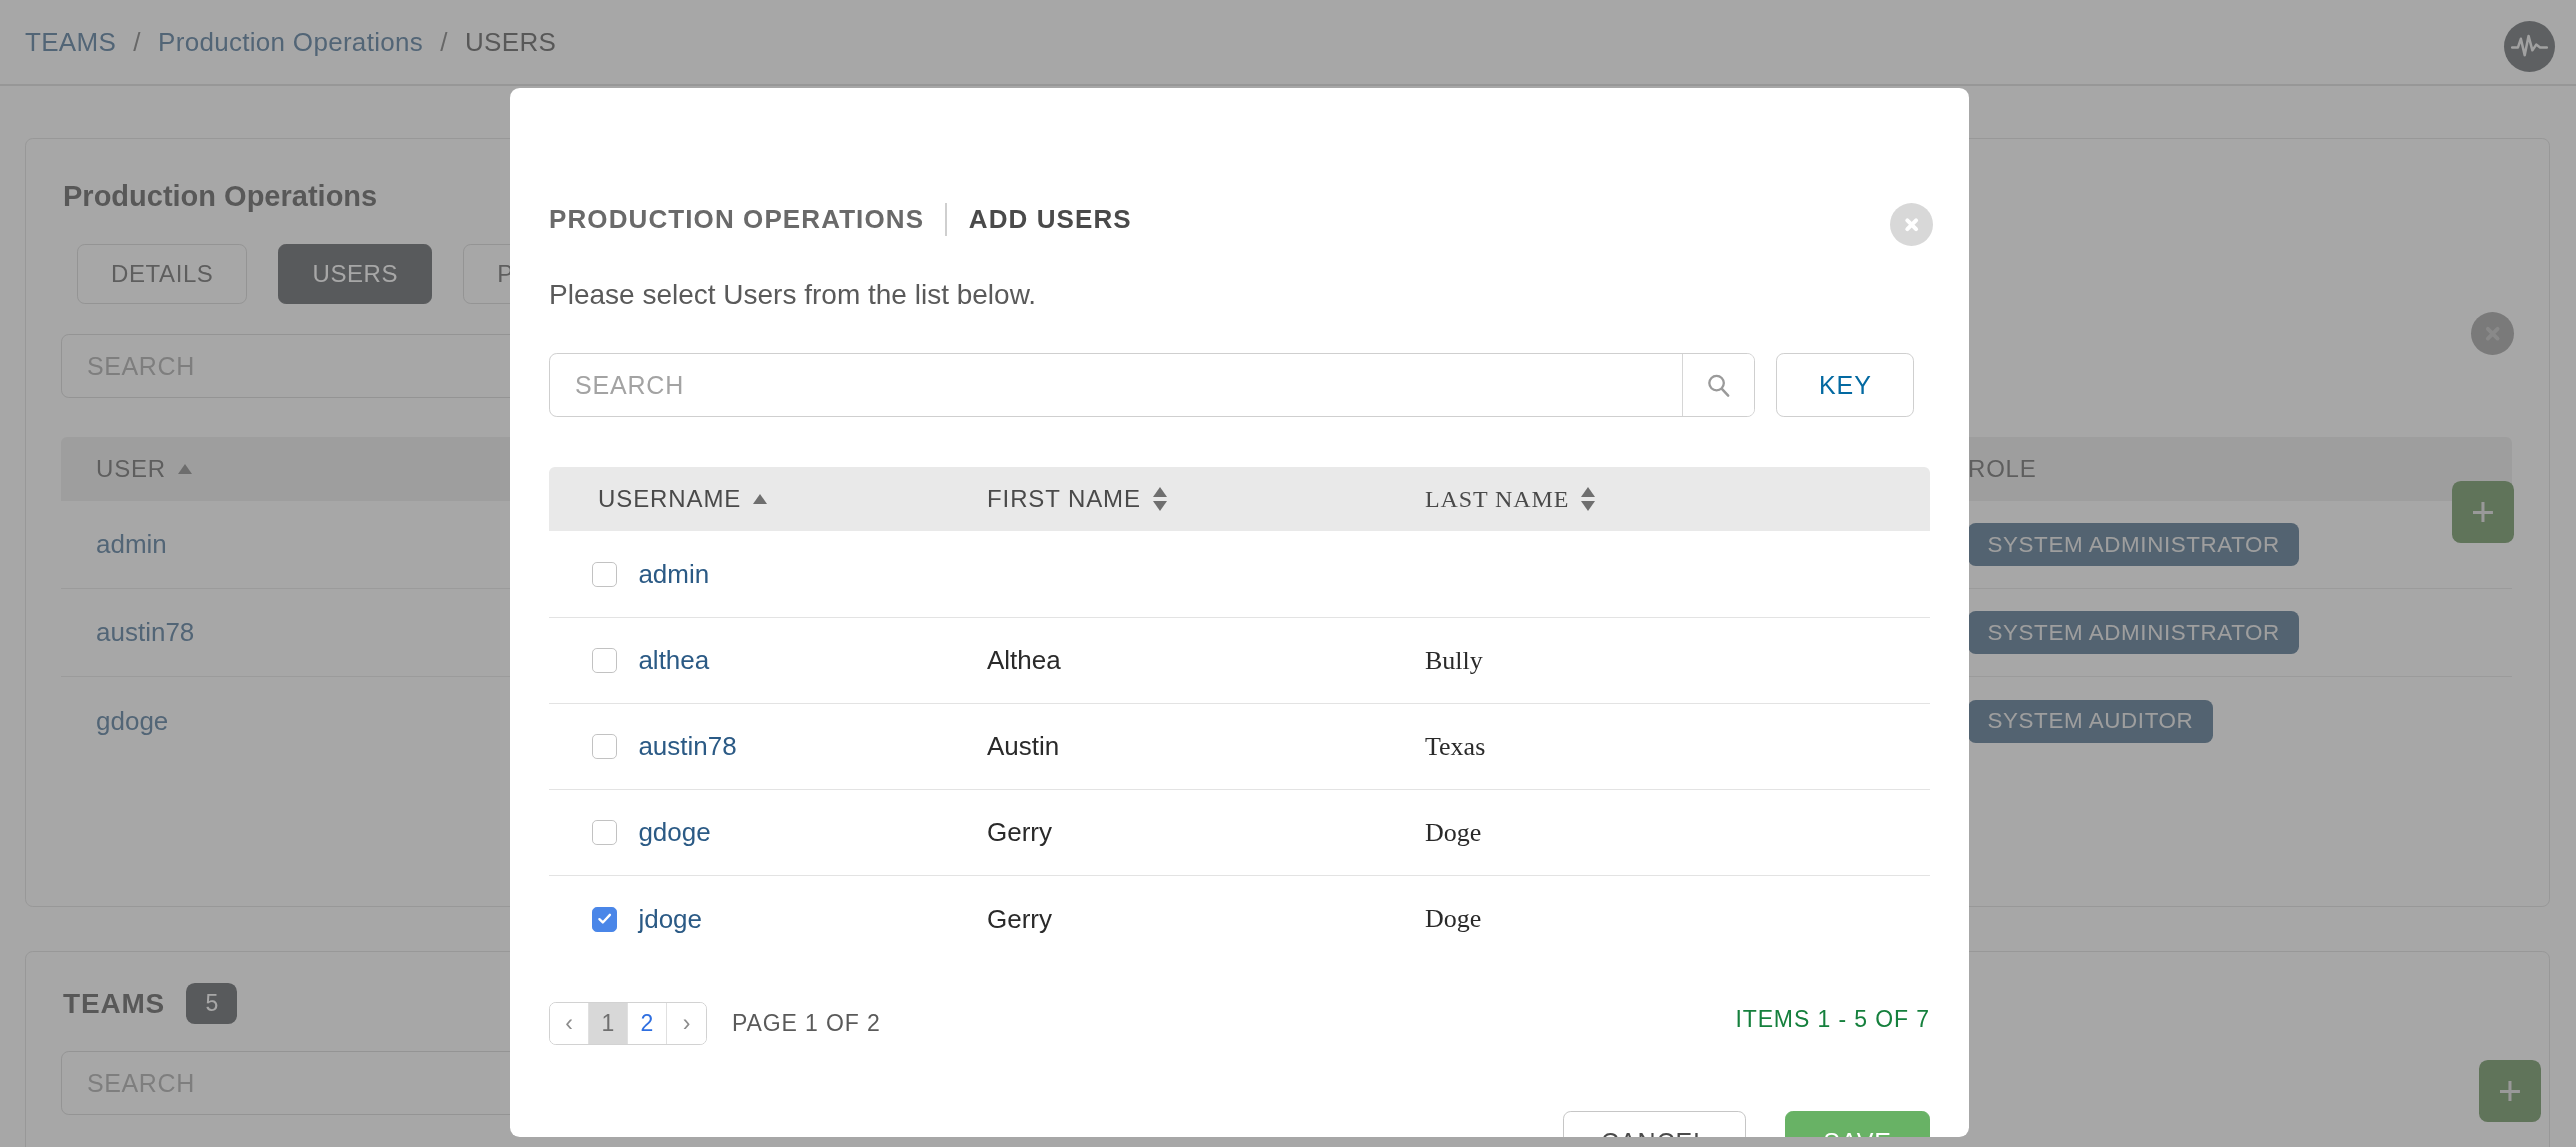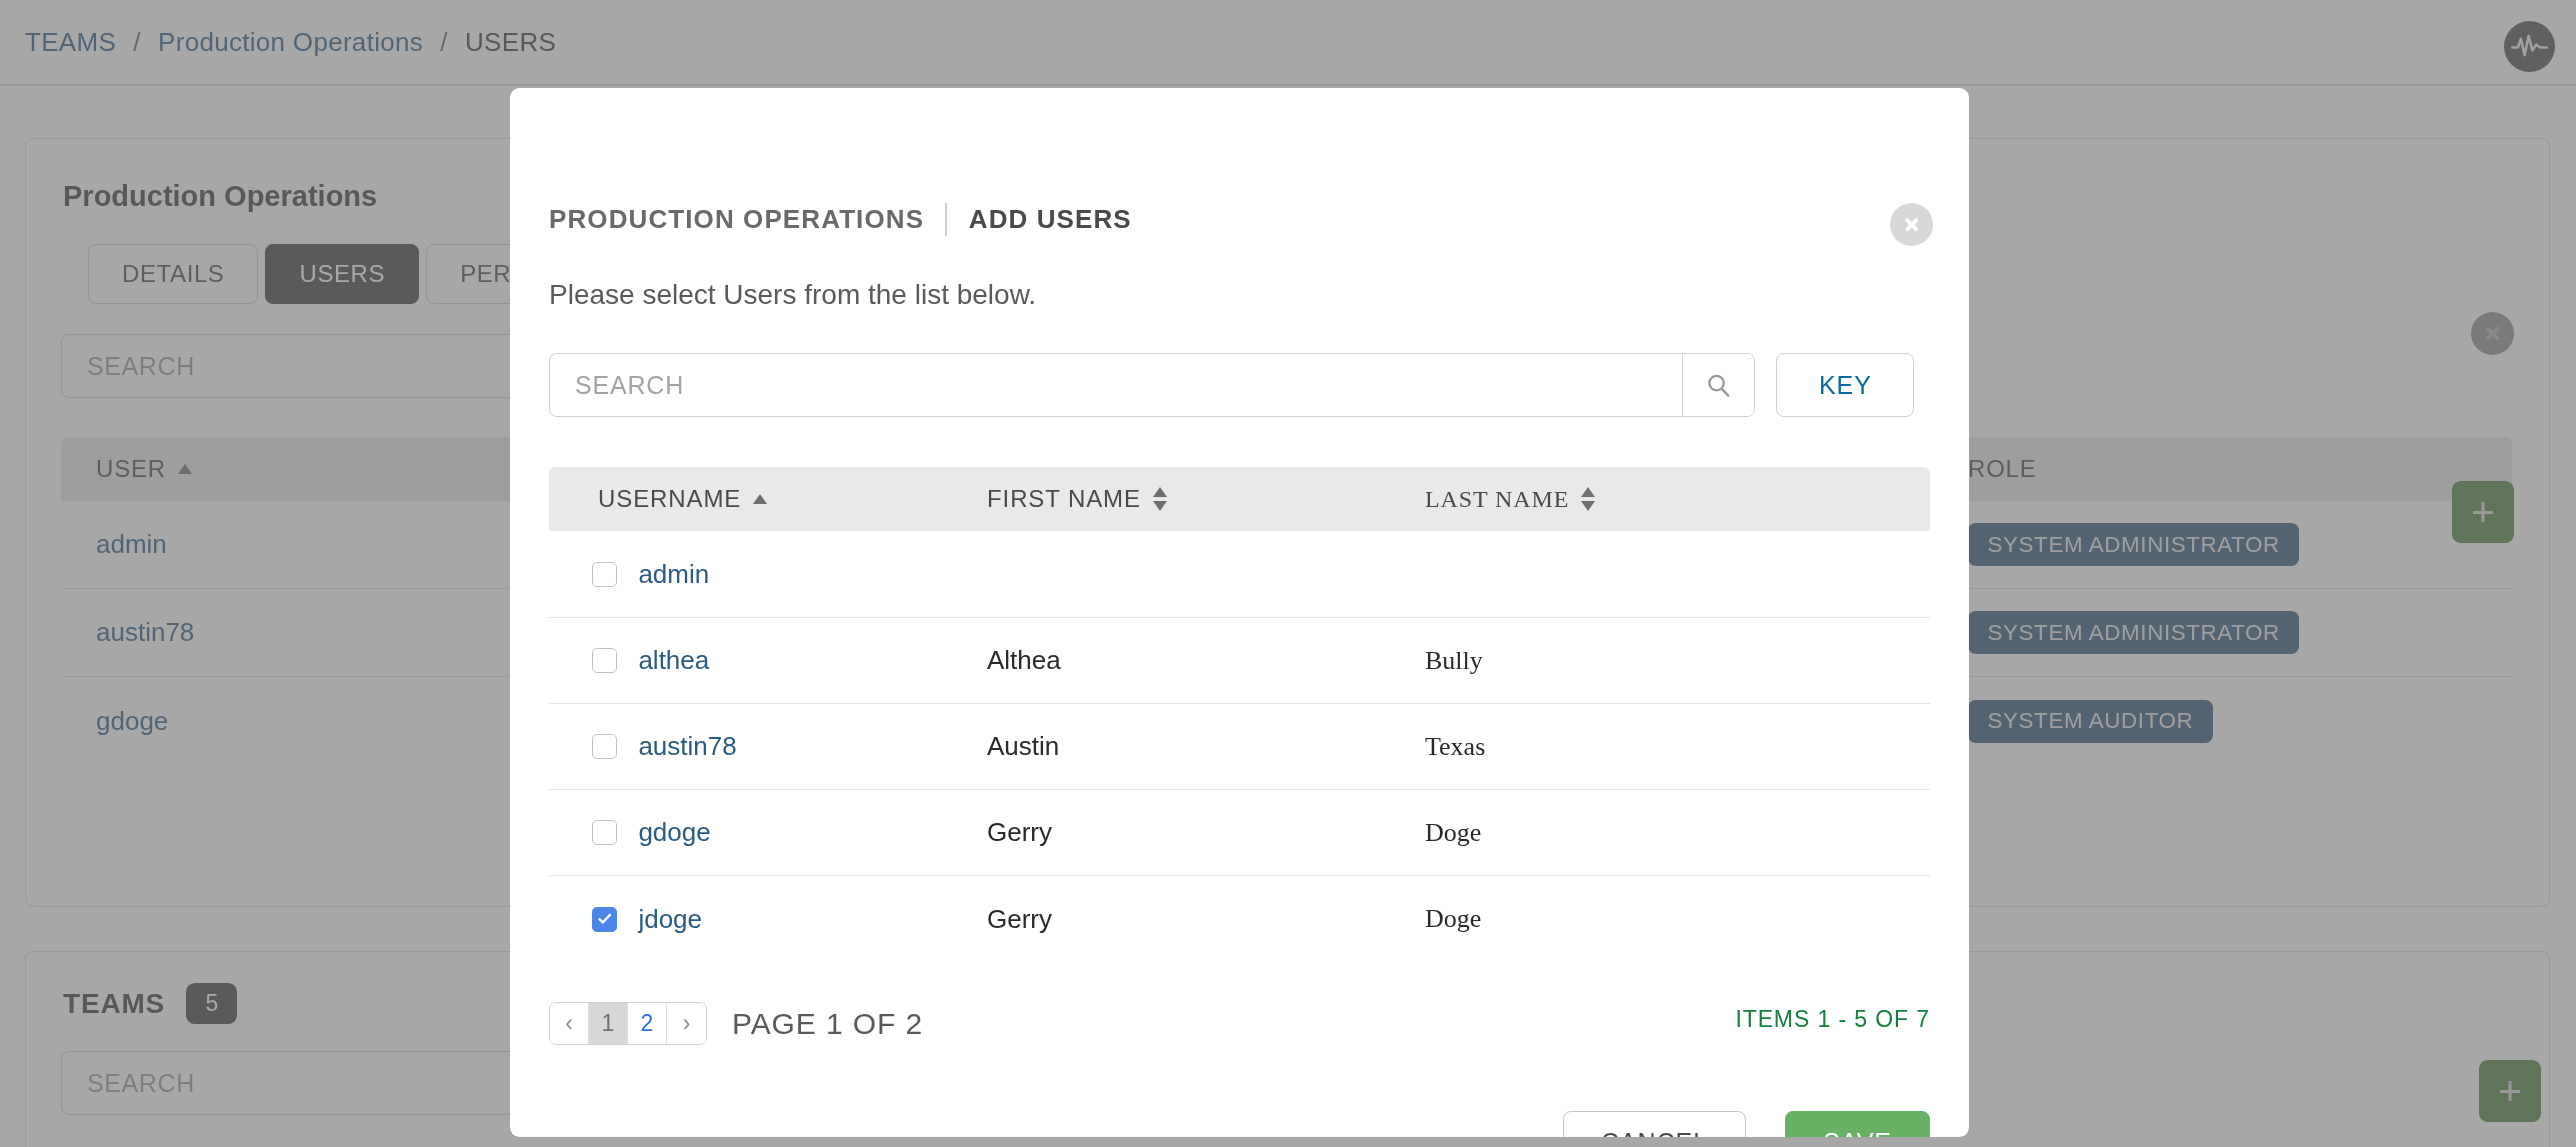--- a/index.html
+++ b/index.html
@@ -34,21 +34,21 @@
   
   .panel {
     position: absolute; background: #ffffff;
     border: 1.9px solid #d9d9d9; border-radius: 7.8px;
   }
   #panel-users { left: 25px; top: 138px; width: 2525px; height: 769px; }
   #panel-teams { left: 25px; top: 951px; width: 2525px; height: 370px; }
 
   .panel-title { position: absolute; left: 37px; top: 41px; font-size: 29px; font-weight: bold; color: #3b3b3b; }
 
-  .tabs { position: absolute; left: 34px; top: 105px; display: flex; gap: 7px; padding-left: 28px; }
+  .tabs { position: absolute; left: 23px; top: 105px; display: flex; gap: 31px; padding-left: 28px; }
   .tab {
     height: 60px; padding: 0 33px; border-radius: 7.8px;
     display: flex; align-items: center; justify-content: center;
     font-size: 24px; letter-spacing: 0.6px; color: #4a4a4a;
     border: 1.9px solid #cfcfcf; background: #ffffff; white-space: nowrap;
   }
   .tab.active { background: #3b3f44; color: #ffffff; border-color: #3b3f44; }
 
   .search-box {
     position: absolute; height: 64px; border: 1.9px solid #cfcfcf; border-radius: 7.8px;
@@ -167,21 +167,21 @@
 
   .pager { position: absolute; left: 39px; top: 914px; display: flex; align-items: center; gap: 25px; }
   .pg-group { display: flex; border: 1.9px solid #d2d2d2; border-radius: 6.8px; overflow: hidden; height: 43px; }
   .pg {
     min-width: 39px; padding: 0 11.7px; display: flex; align-items: center; justify-content: center;
     font-size: 23px; color: #8c8c8c; background: #ffffff; border-right: 1.9px solid #e0e0e0;
   }
   .pg:last-child { border-right: none; }
   .pg.cur { background: #d8d8d8; color: #6f6f6f; }
   .pg.lnk { color: #2f6fe0; }
-  .pg-label { font-size: 30px; color: #5a5a5a; letter-spacing: 0.9px; }
+  .pg-label { font-size: 23px; color: #5a5a5a; letter-spacing: 0.9px; }
   .pg-items { position: absolute; right: 39px; top: 918px; font-size: 23px; color: #15803d; letter-spacing: 0.9px; }
 
   .modal-foot { position: absolute; right: 39px; top: 1023px; display: flex; gap: 39px; }
   .btn {
     height: 62px; padding: 0 37px; border-radius: 7.8px;
     display: flex; align-items: center; justify-content: center;
     font-size: 25px; letter-spacing: 1px;
   }
   .btn-cancel { background: #ffffff; border: 1.9px solid #c6c6c6; color: #4a4a4a; }
   .btn-save { background: #68b265; color: #ffffff; border: 1.9px solid #68b265; }

